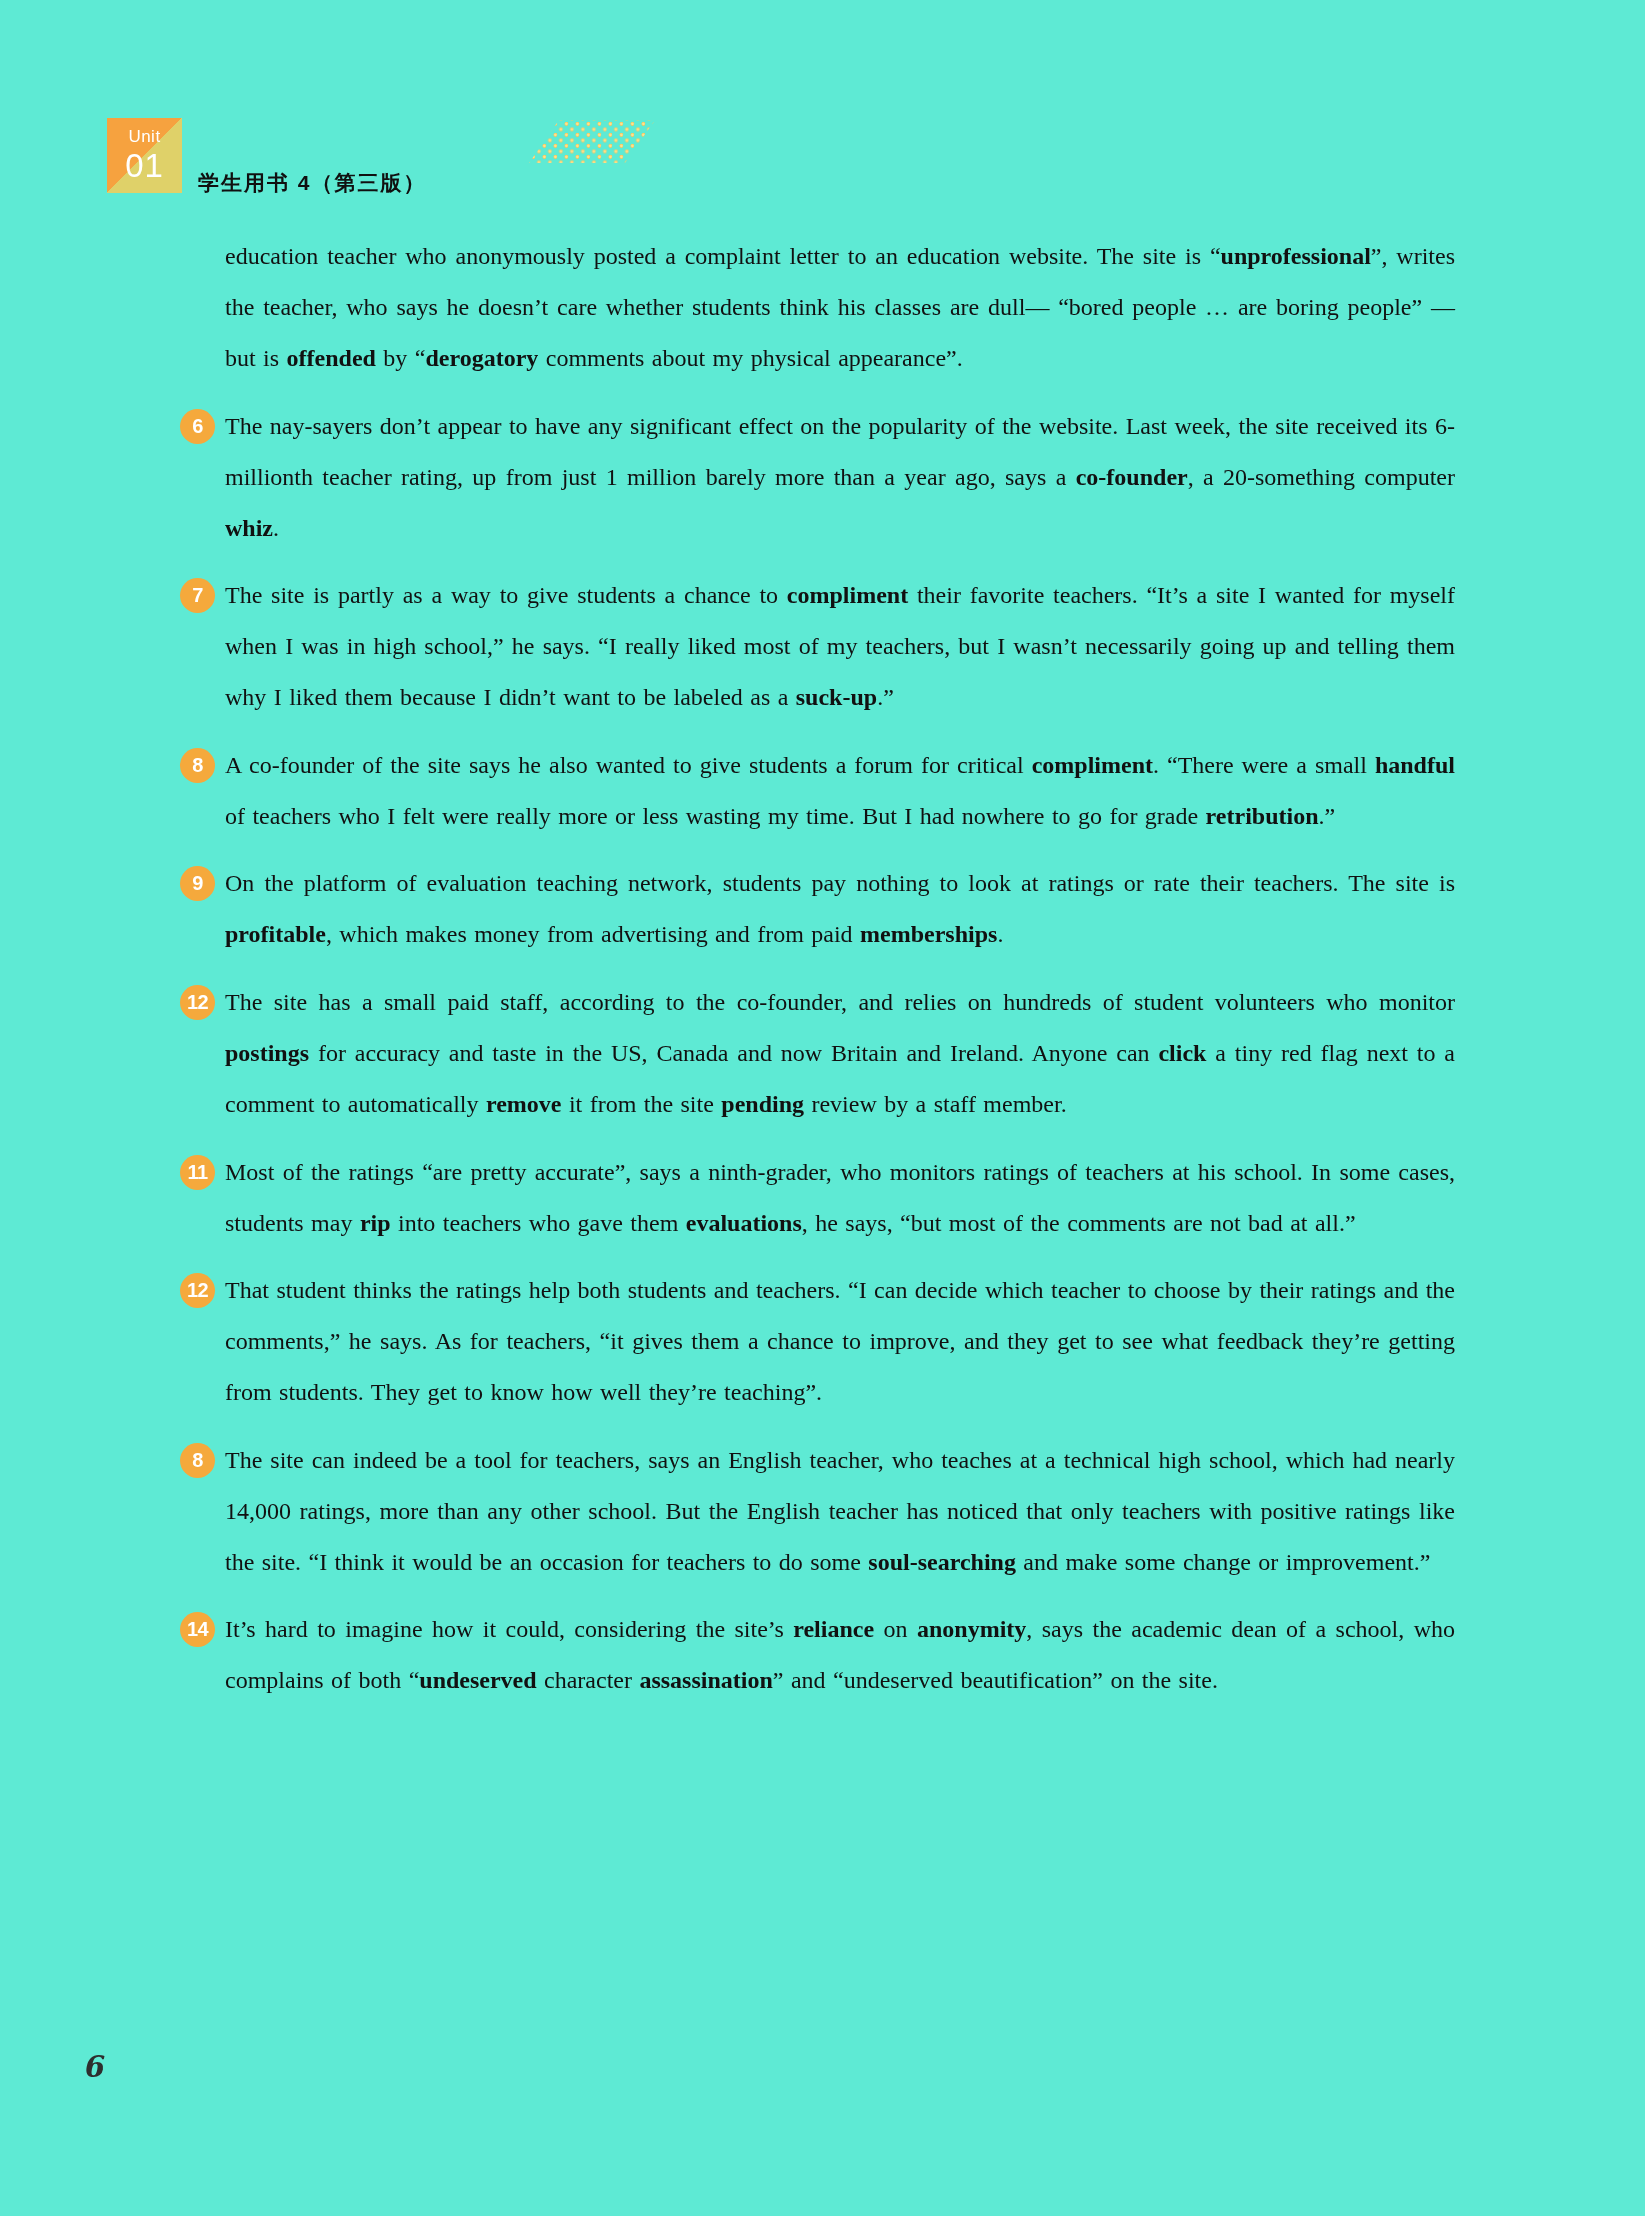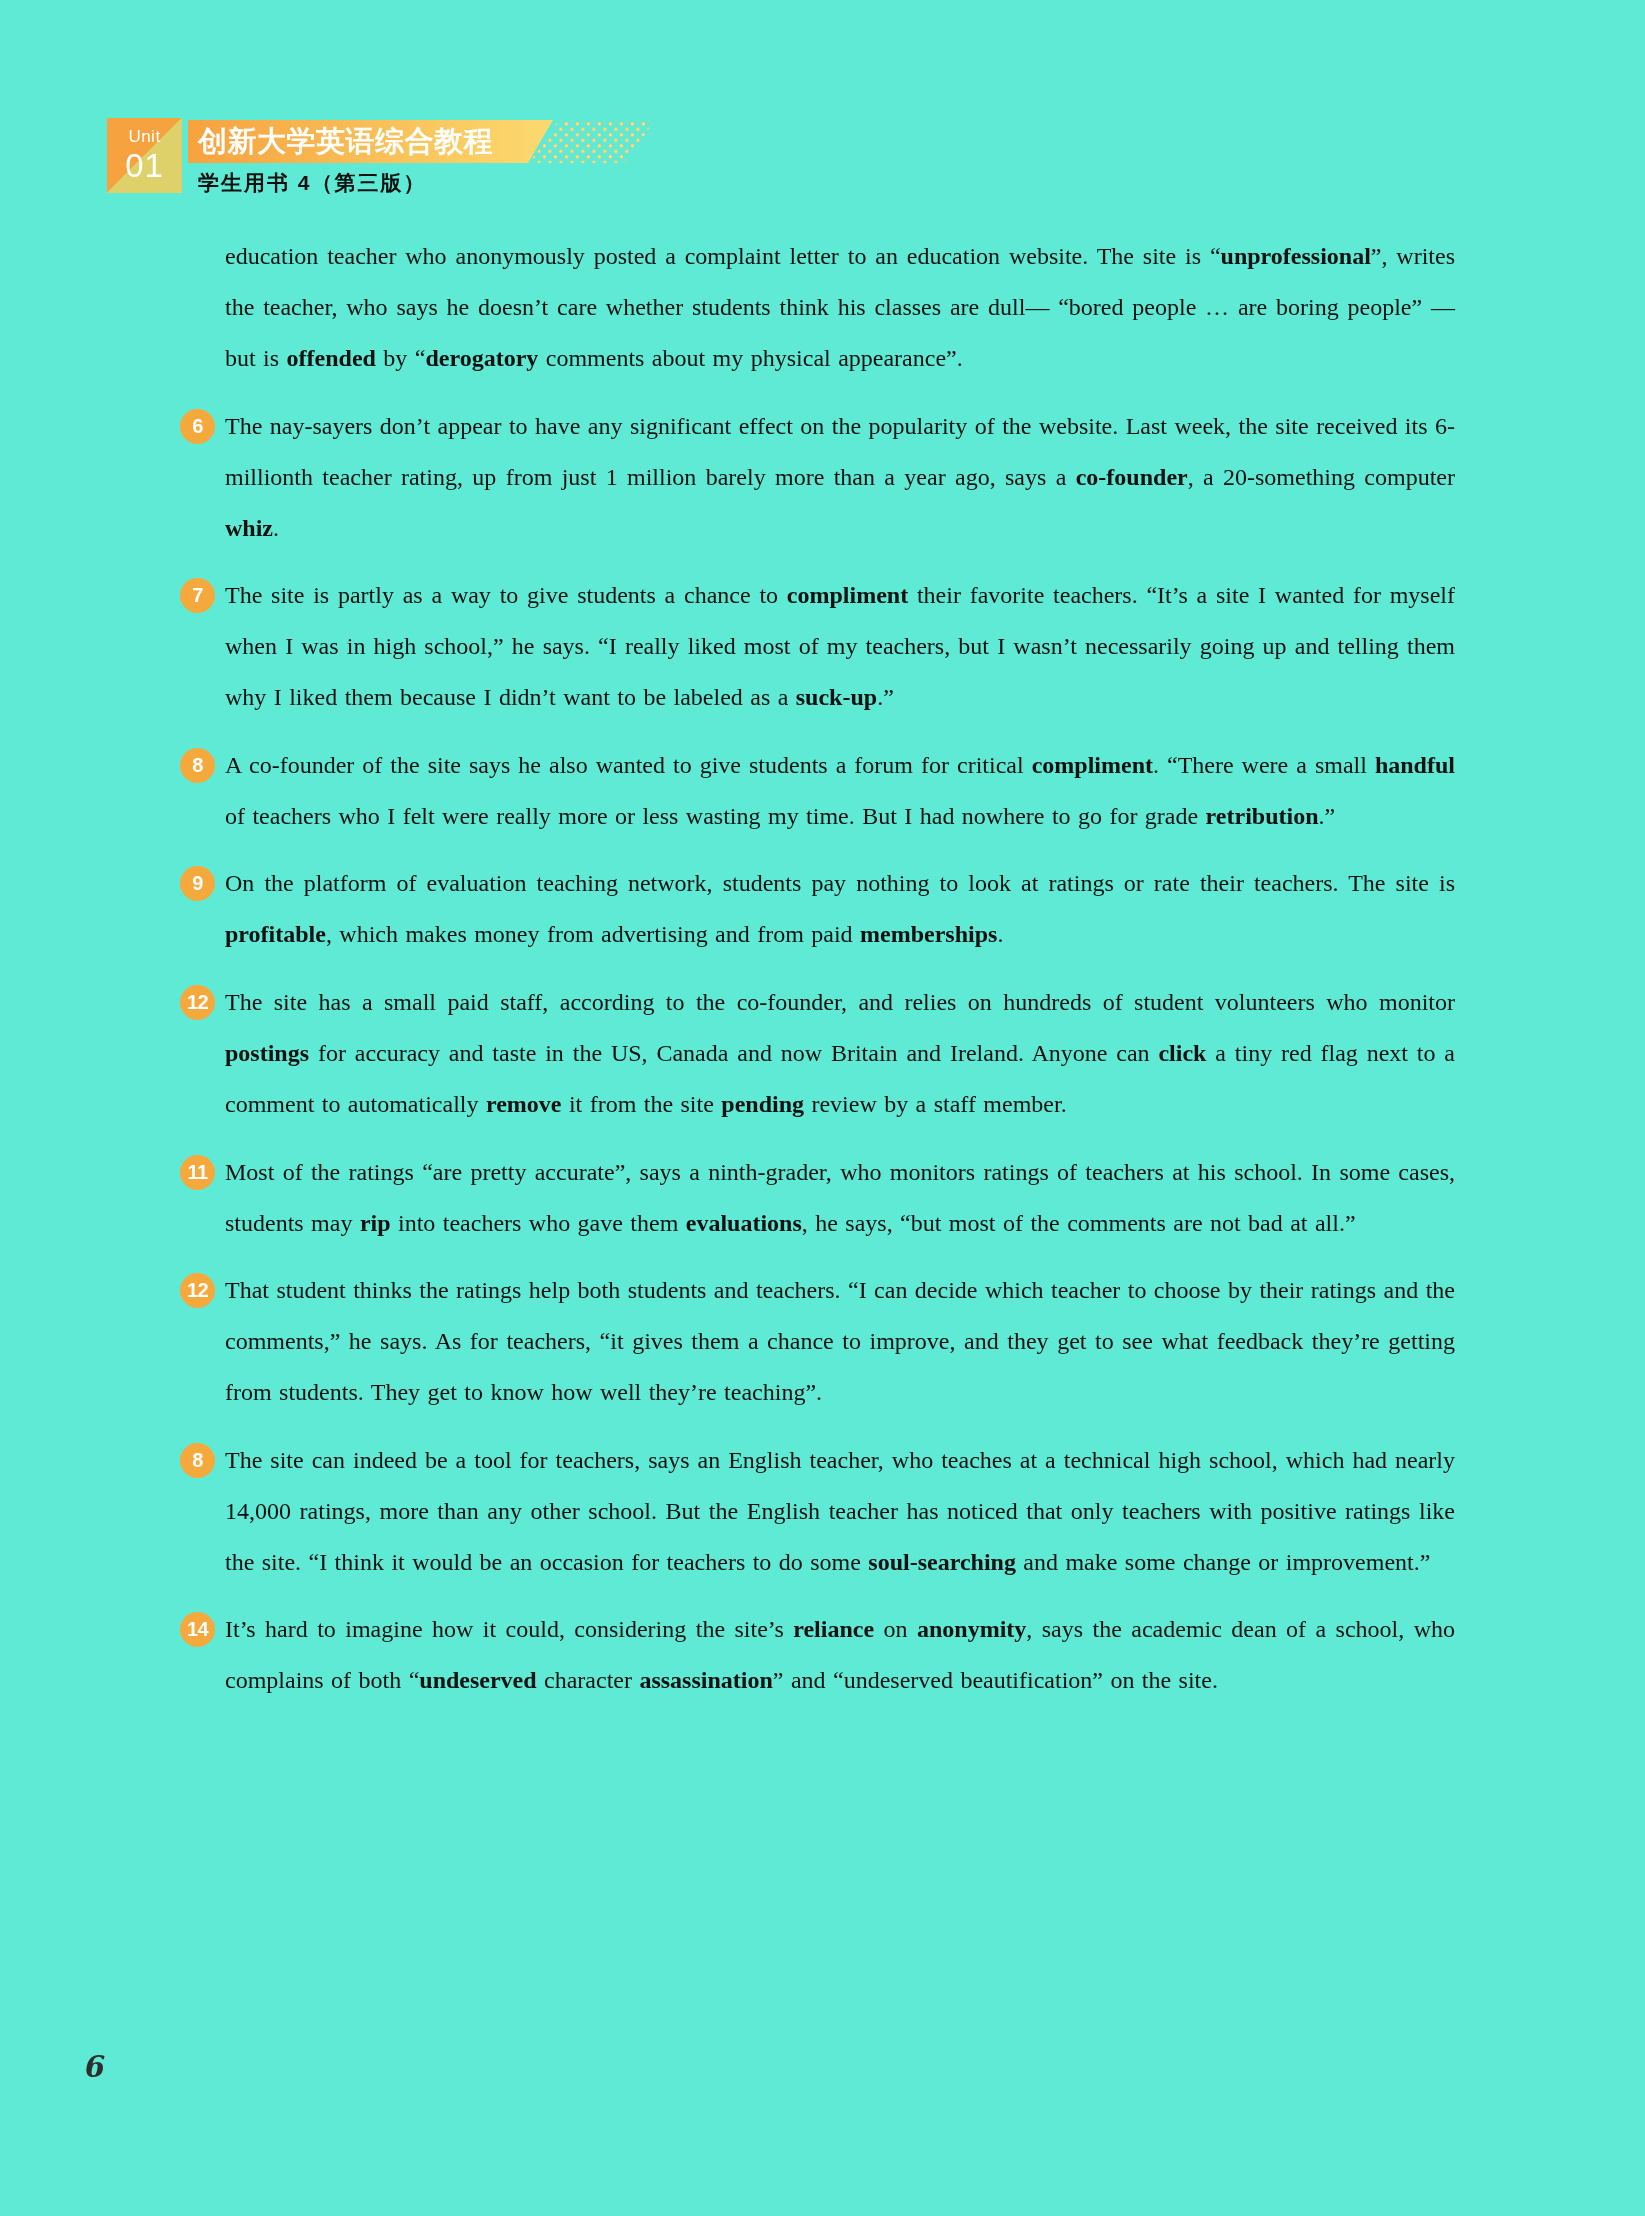--- a/index.html
+++ b/index.html
@@ -51,23 +51,20 @@
 </head>
 <body>
 
 <div class="page">
 
   <div class="badge">
     <span class="unit">Unit</span>
     <span class="num">01</span>
   </div>
 
-  <div class="banner">
-    <span class="title">创新大学英语综合教程</span>
-  </div>
 
   <div class="dots"></div>
 
   <div class="subtitle">学生用书 4（第三版）</div>
 
   <div class="passage">
 
     <div class="para">
       <p class="ptext">education teacher who anonymously posted a complaint letter to an education website. The site is “<b>unprofessional</b>”, writes the teacher, who says he doesn’t care whether students think his classes are dull— “bored people … are boring people” — but is <b>offended</b> by “<b>derogatory</b> comments about my physical appearance”.</p>
     </div>

